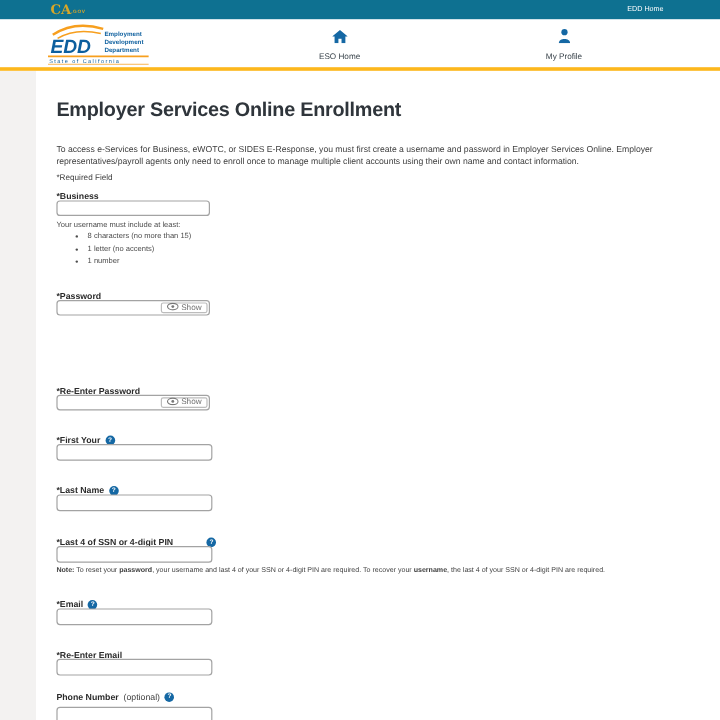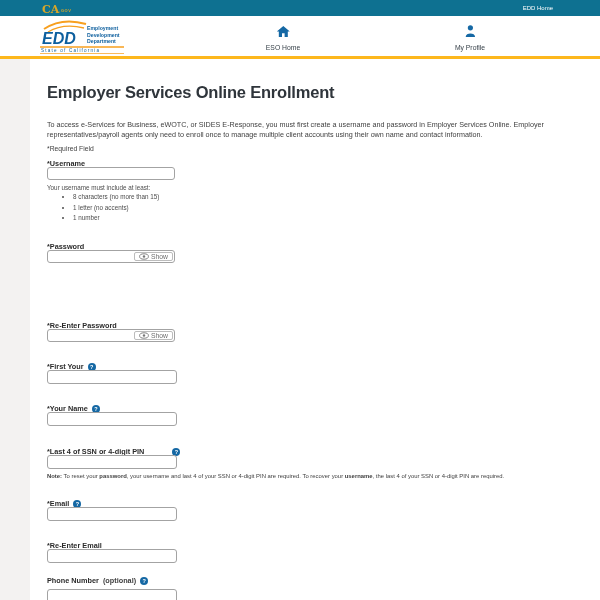--- a/index.html
+++ b/index.html
@@ -32,21 +32,21 @@
   .card { position:absolute; left:30px; top:0; width:546px; height:541px; background:#ffffff; }
 
   .t-title { position:absolute; top:24px; left:17px; font-size:16.5px; font-weight:700; color:#2f353b; letter-spacing:-0.2px; }
   .t-intro { position:absolute; top:45px; left:17px; width:510px; font-size:7.2px; line-height:9.5px; color:#3e3e3e;margin-top:16px; }
   .t-assist { position:absolute; top:71px; left:17px; font-size:7.2px; color:#3e3e3e; }
   .link { color:#2a7db3; text-decoration:underline; cursor:pointer; margin-left:2px; }
   .t-required { position:absolute; top:86px; left:17px; font-size:6.8px; color:#3e3e3e; }
 
   .f-label { position:absolute; left:17px; font-size:7.3px; font-weight:700; color:#2b2b2b; }
   .f-labelrow { position:absolute; left:17px; display:flex; align-items:center; gap:4px; font-size:7.3px; font-weight:700; color:#2b2b2b; }
-  .f-optional { font-weight:700; color:#3e3e3e; }
+  .f-optional { font-weight:400; color:#3e3e3e; }
 
   .f-input { position:absolute; left:17px; width:128px; height:13px; border:1px solid #a3a3a3; border-radius:3px; background:#fff; padding:0 3px; font-size:7px; font-family:inherit; }
   .f-input.wide { width:130px; height:14px; }
 
   .l-username { top:100px; }  .i-username { top:108px; }
   .t-hint-title { position:absolute; top:125px; left:17px; font-size:6.3px; color:#4c4c4c; }
   .t-hints { position:absolute; top:134px; left:17px; padding-left:26px; font-size:6.3px; color:#4c4c4c; list-style:disc; }
   .t-hints li { margin-bottom:3.5px; }
 
   .l-password { top:183px; }
@@ -115,21 +115,21 @@
 
 <div class="gold-rule"></div>
 
 <div class="page-bg">
   <div class="card">
 
     <h1 class="t-title">Employer Services Online Enrollment</h1>
     <p class="t-intro">To access e-Services for Business, eWOTC, or SIDES E-Response, you must first create a username and password in Employer Services Online. Employer representatives/payroll agents only need to enroll once to manage multiple client accounts using their own name and contact information.</p>
     <p class="t-required">*Required Field</p>
 
-    <label class="f-label l-username">*Username</label>
+    <label class="f-label l-username">*Business</label>
     <input type="text" class="f-input i-username" style="">
     <div class="t-hint-title">Your username must include at least:</div>
     <ul class="t-hints">
       <li>8 characters (no more than 15)</li>
       <li>1 letter (no accents)</li>
       <li>1 number</li>
     </ul>
 
     <label class="f-label l-password">*Password</label>
     <div class="pw-wrap w-password">
@@ -159,21 +159,21 @@
       </button>
     </div>
 
     <div class="f-labelrow l-firstname">
       <span>*First Your</span>
       <span class="help">?</span>
     </div>
     <input type="text" class="f-input wide i-firstname" style="">
 
     <div class="f-labelrow l-lastname">
-      <span>*Your Name</span>
+      <span>*Last Name</span>
       <span class="help">?</span>
     </div>
     <input type="text" class="f-input wide i-lastname" style="">
 
     <div class="f-labelrow l-ssn">
       <span>*Last 4 of SSN or 4-digit PIN</span>
       <span class="help">?</span>
     </div>
     <input type="text" class="f-input wide i-ssn" style="">
     <p class="t-note"><b>Note:</b><span> To reset your </span><b>password</b><span>, your username and last 4 of your SSN or 4-digit PIN are required. To recover your </span><b>username</b><span>, the last 4 of your SSN or 4-digit PIN are required.</span></p>

